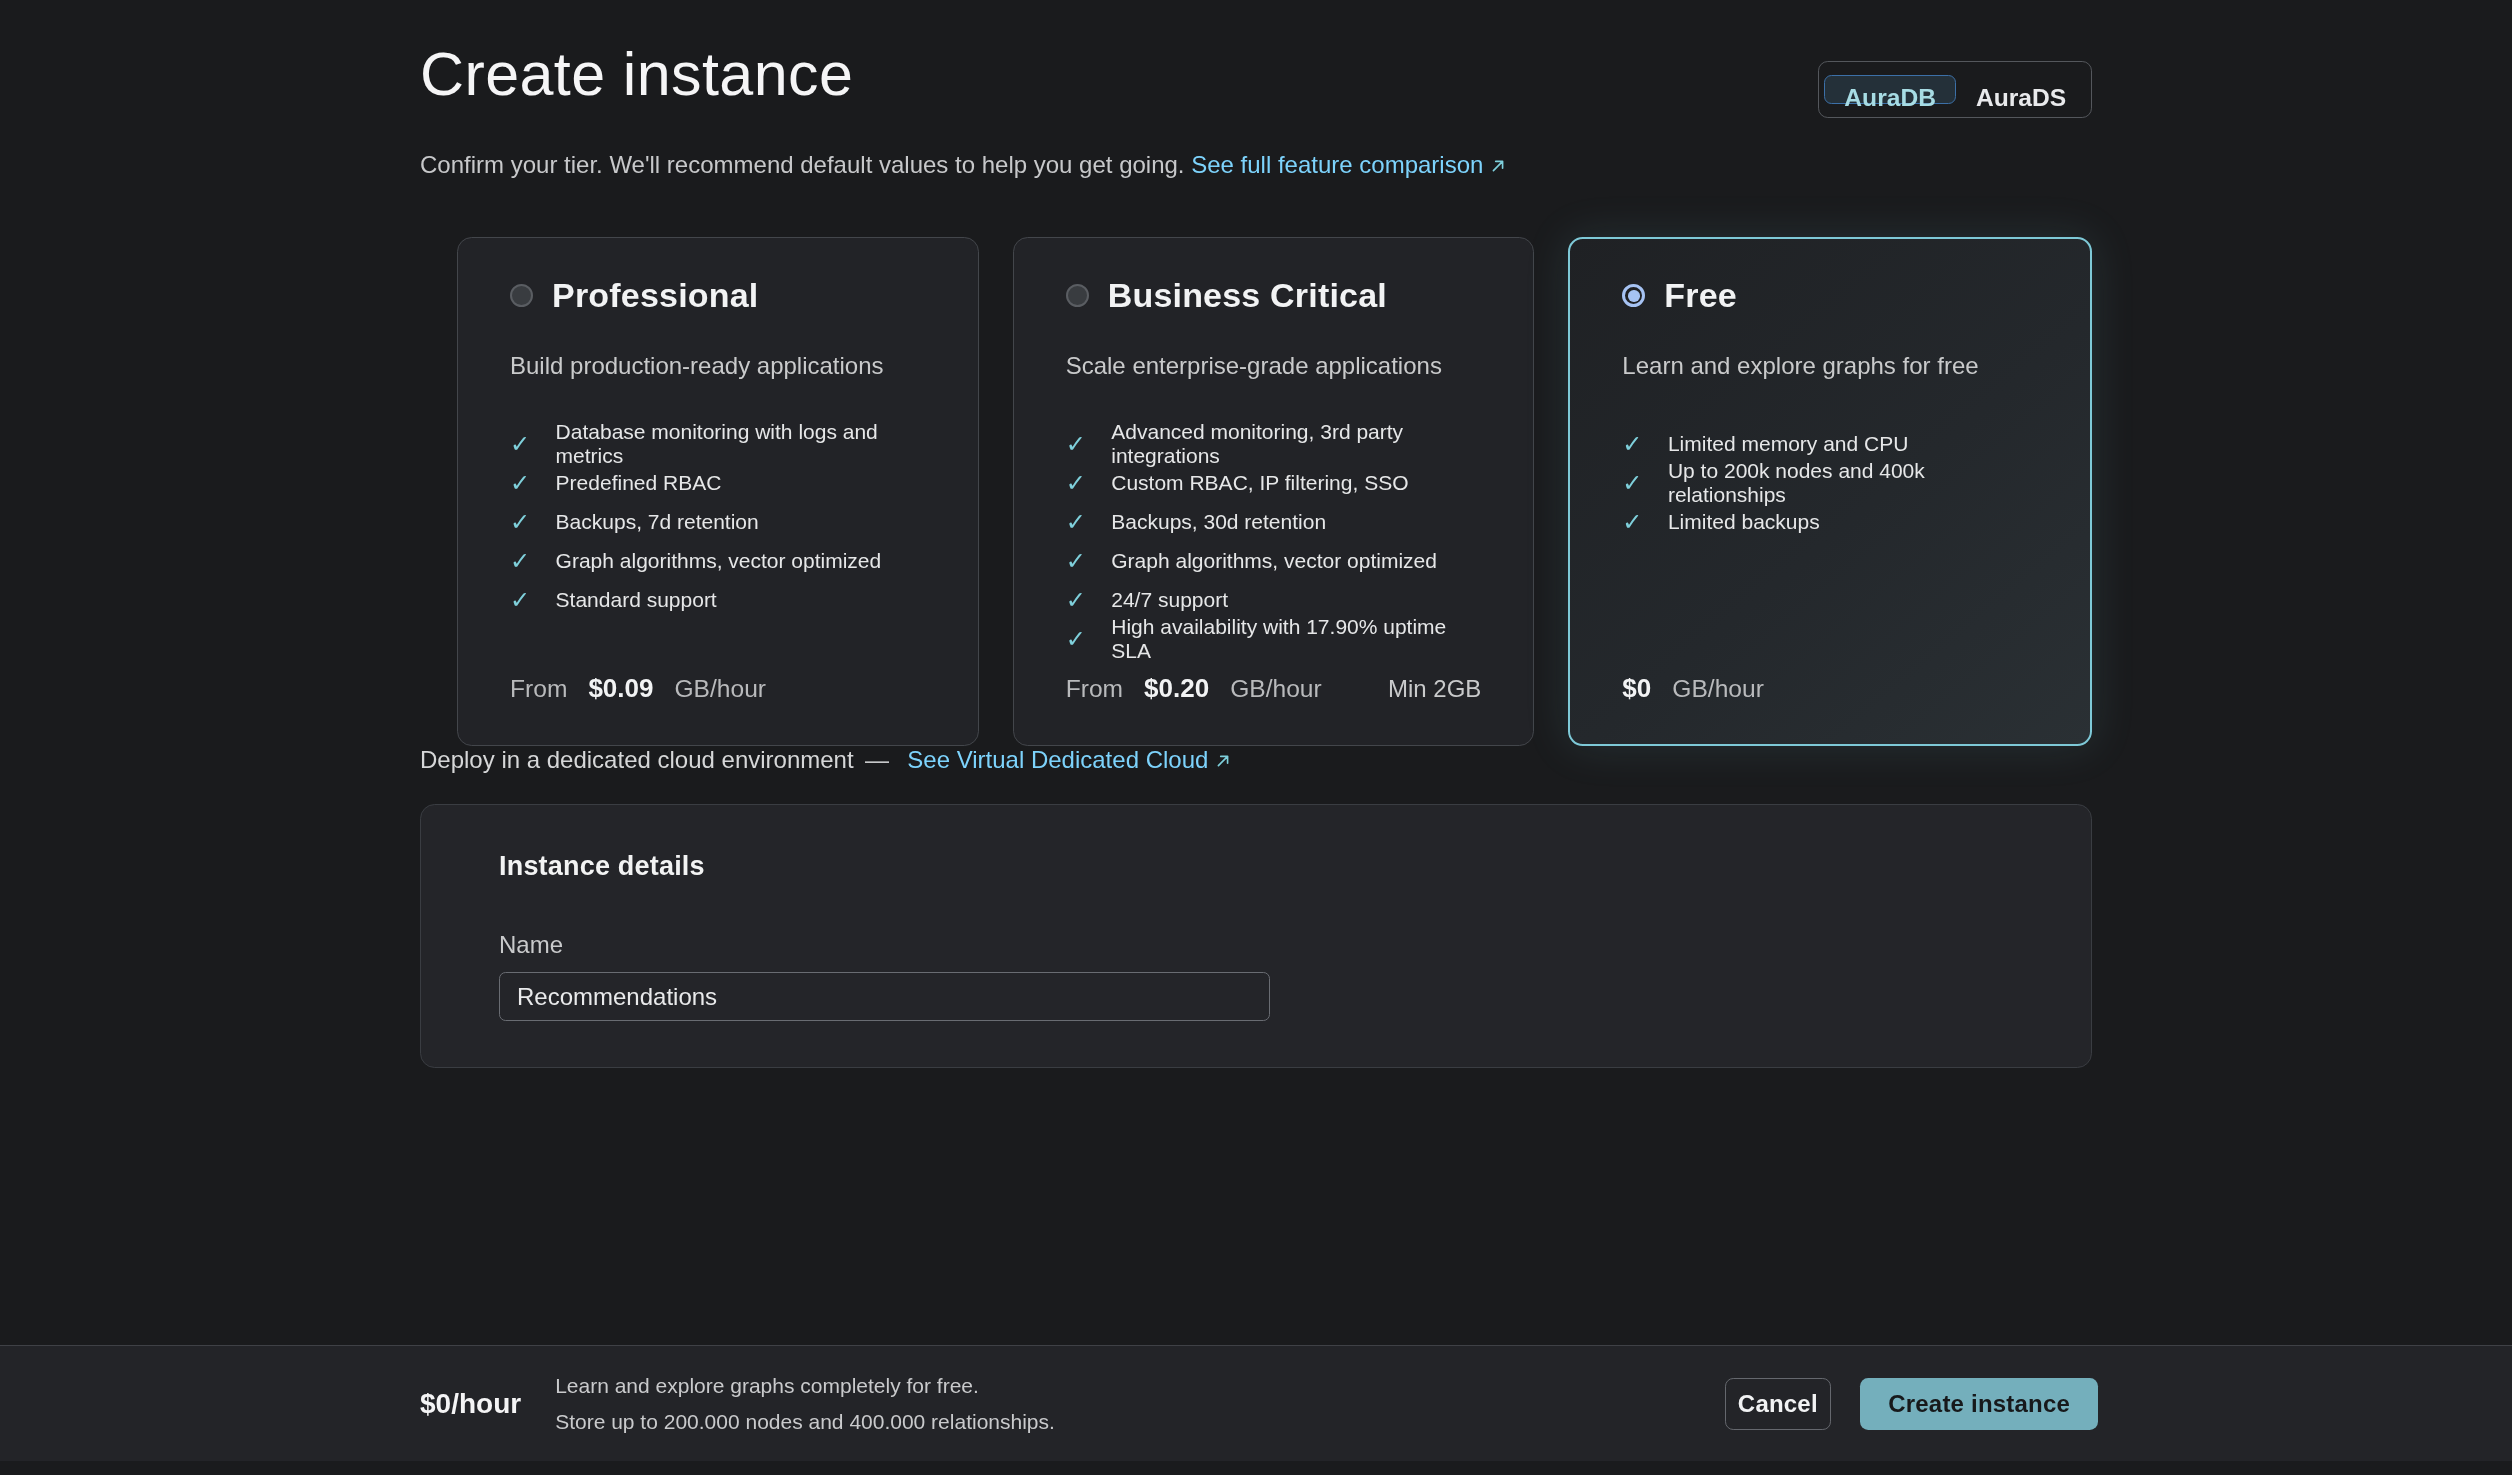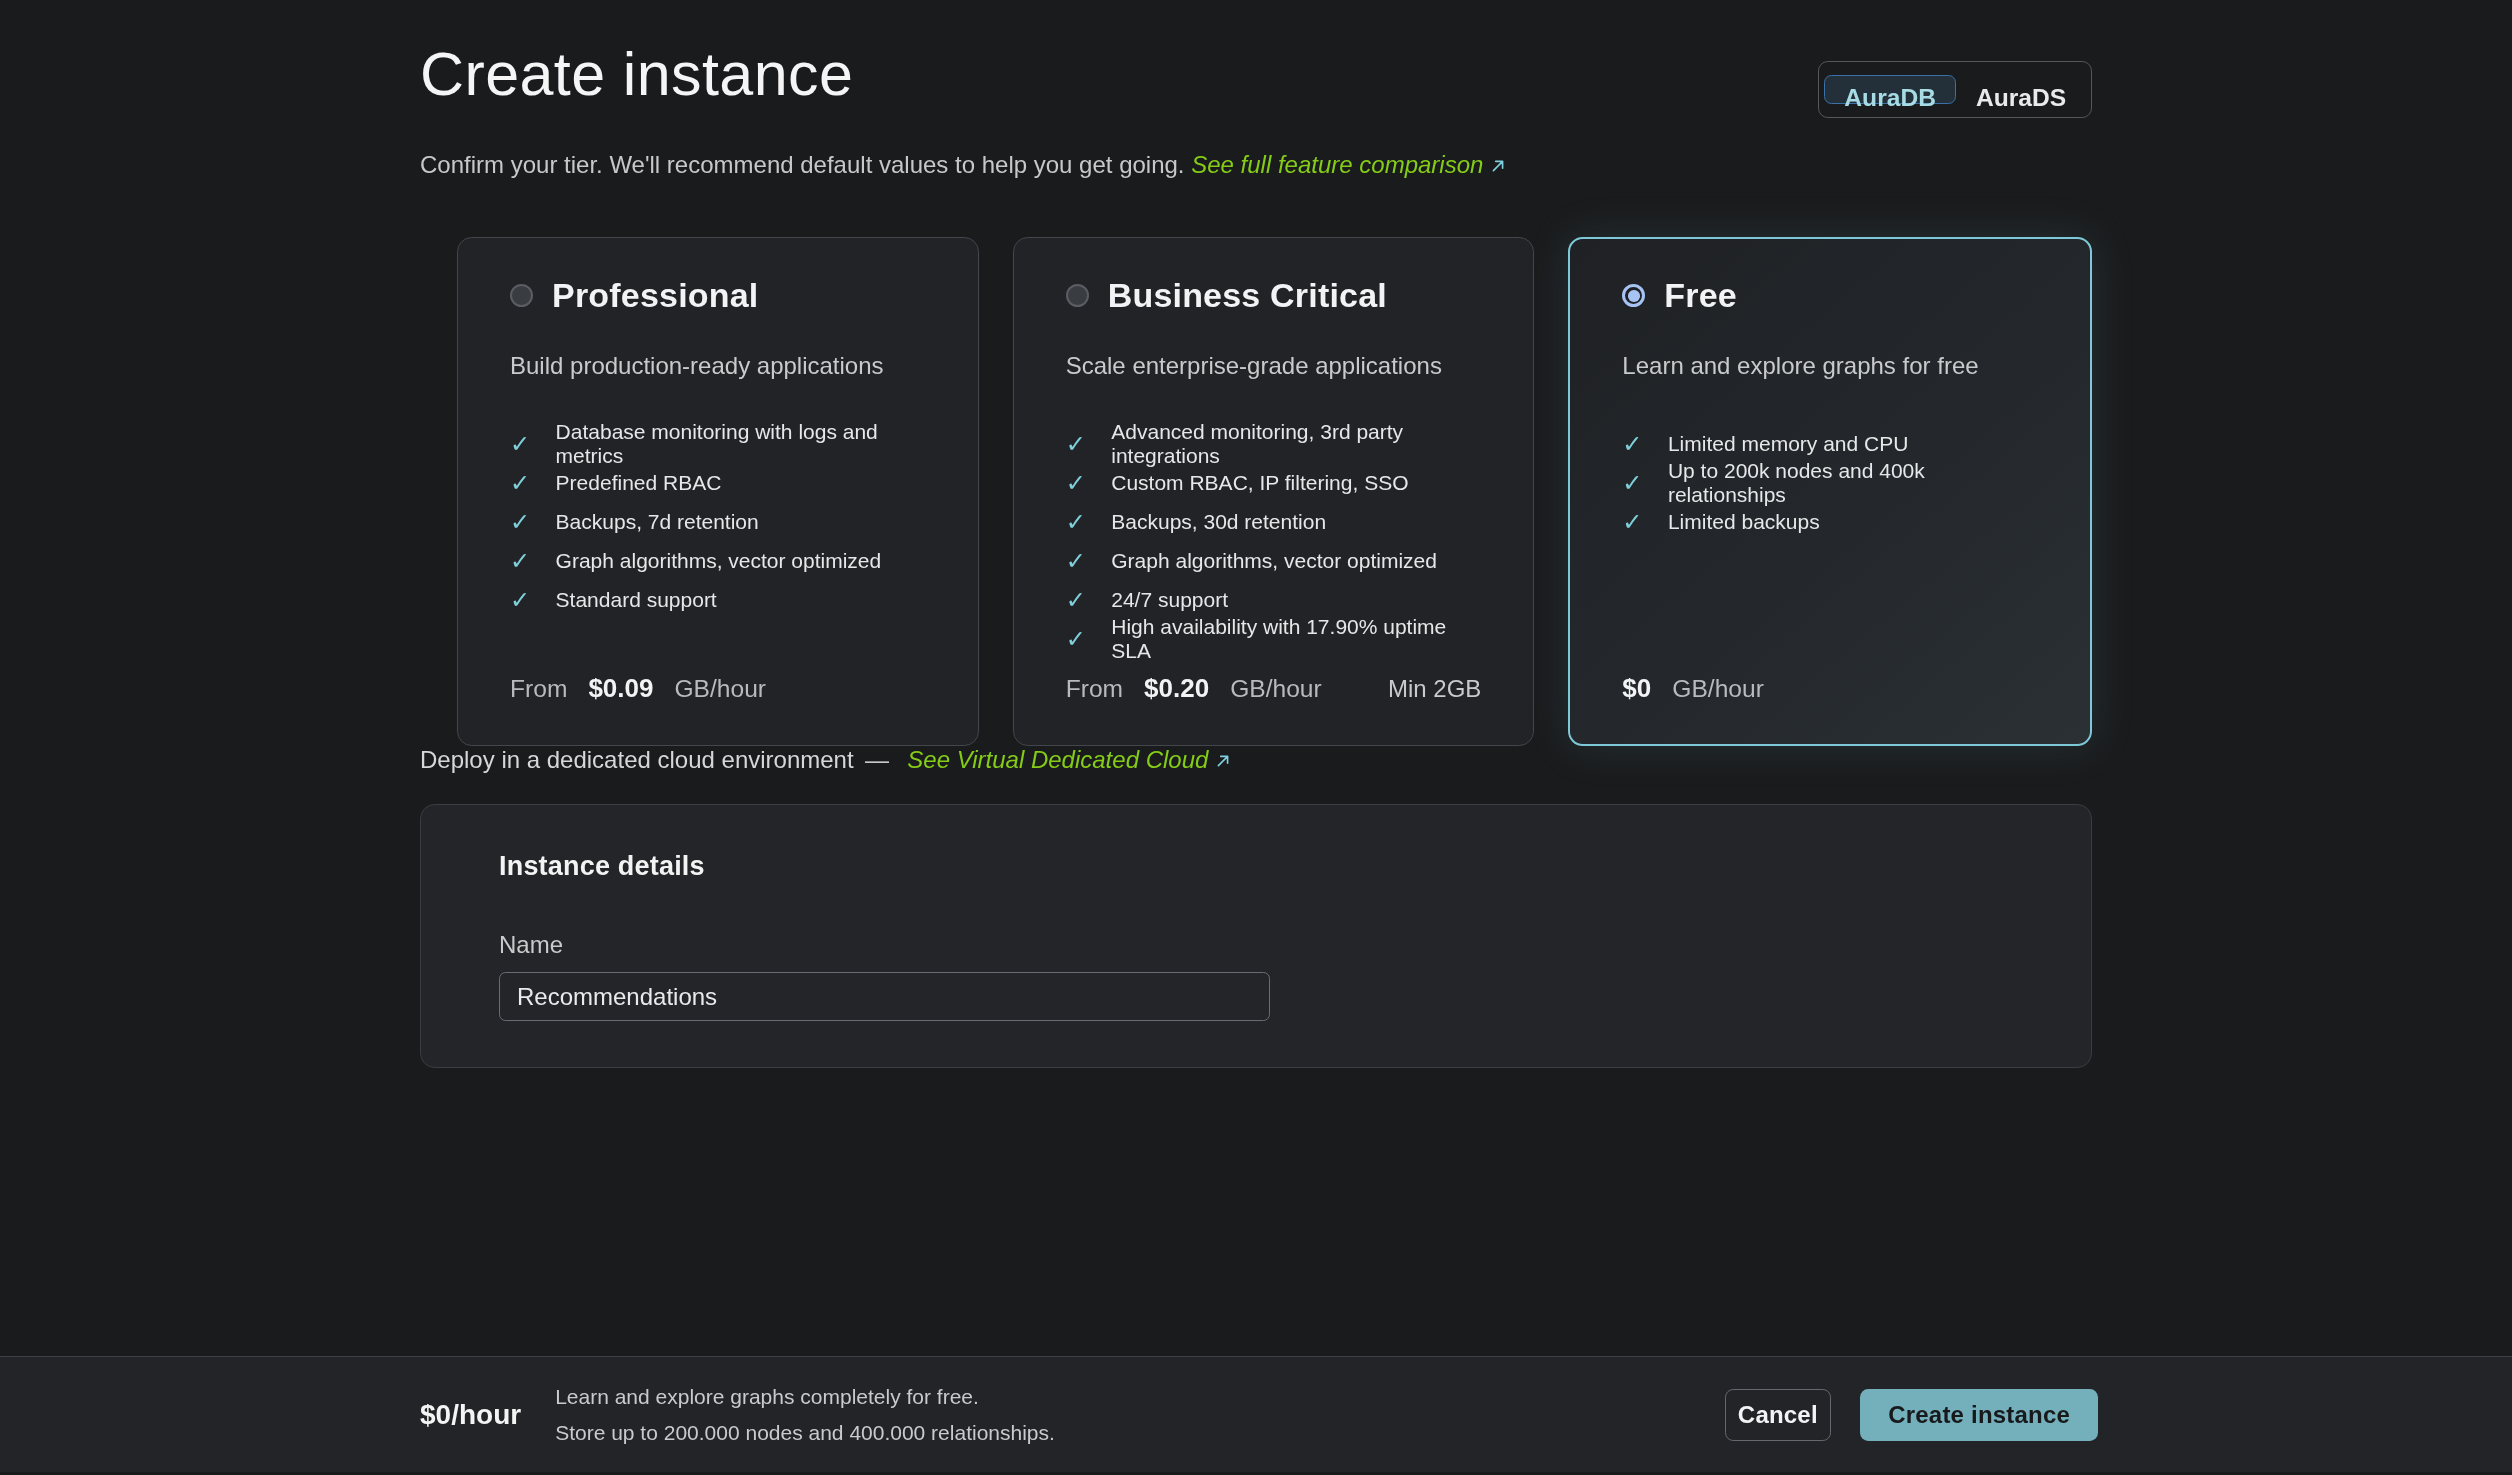--- a/index.html
+++ b/index.html
@@ -21,21 +21,21 @@
     border:1.6px solid #54575c; border-radius:9.8px; padding:4.9px; height:57px;
   }
   .toggle-chip {
     background:transparent; border:1.6px solid transparent; border-radius:7.4px;
     font-family:inherit; font-size:24.6px; font-weight:700; color:#e9eaec;
     height:29px; padding:0 19px; cursor:pointer; line-height:43px;
   }
   .toggle-chip.selected { color:#a7dce4; border-color:#3c70a8; background:#243039; }
 
   .subtitle { margin-top:33px; font-size:24px; color:#c7c8ca; }
-  .link { color:#84cc16; text-decoration:none; cursor:pointer; white-space:nowrap;font-style:italic; }
+  .link { color:#7dd3fc; text-decoration:none; cursor:pointer; white-space:nowrap; }
   .ext-arrow { width:22px; height:22px; vertical-align:-3.3px; margin-left:3.3px; }
 
   
   .cards { display:flex; gap:34px; margin-top:58px;padding-left:37px; }
   .card {
     flex:1; height:509px; border-radius:14.7px;
     background:#222327; border:1.6px solid #43464b;
     padding:38px 52px 41px 52px;
     display:flex; flex-direction:column; cursor:pointer;
   }
@@ -77,21 +77,21 @@
   .panel-heading { font-size:27px; font-weight:700; color:#f2f3f3; letter-spacing:0.2px; }
   .field-label { display:block; margin-top:49px; font-size:24px; color:#c9cacb; }
   .text-input {
     margin-top:13px; width:771px; height:49px; border-radius:6.6px;
     background:transparent; border:1.6px solid #696c72; outline:none;
     font-family:inherit; font-size:24px; color:#e9eaeb; padding:0 17px;
   }
 
   
   .footer {
-    position:absolute; left:0; bottom:4px; width:2512px; height:116px;
+    position:absolute; left:0; bottom:15px; width:2512px; height:116px;
     background:#232428; border-top:0.8px solid #3f4146;
   }
   .footer-inner { margin:0 414px 0 420px; height:100%; display:flex; align-items:center; }
   .footer-price { font-size:28px; font-weight:700; color:#f4f4f5; }
   .footer-desc { margin-left:34px; font-size:21px; color:#c9cacc; line-height:36px; }
   .footer-actions { margin-left:auto; display:flex; align-items:center; gap:29.5px; }
   .btn {
     font-family:inherit; font-size:24px; font-weight:700; border-radius:8.2px;
     height:52px; cursor:pointer; letter-spacing:0.2px;
   }

